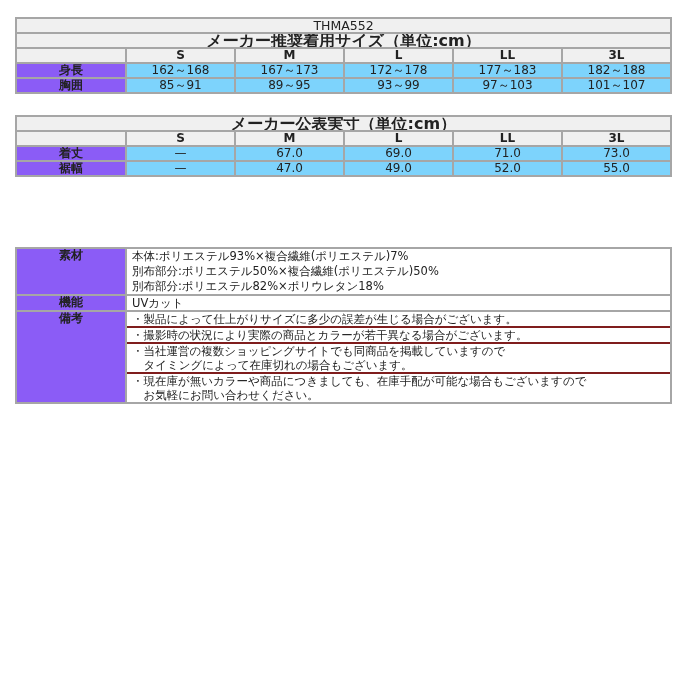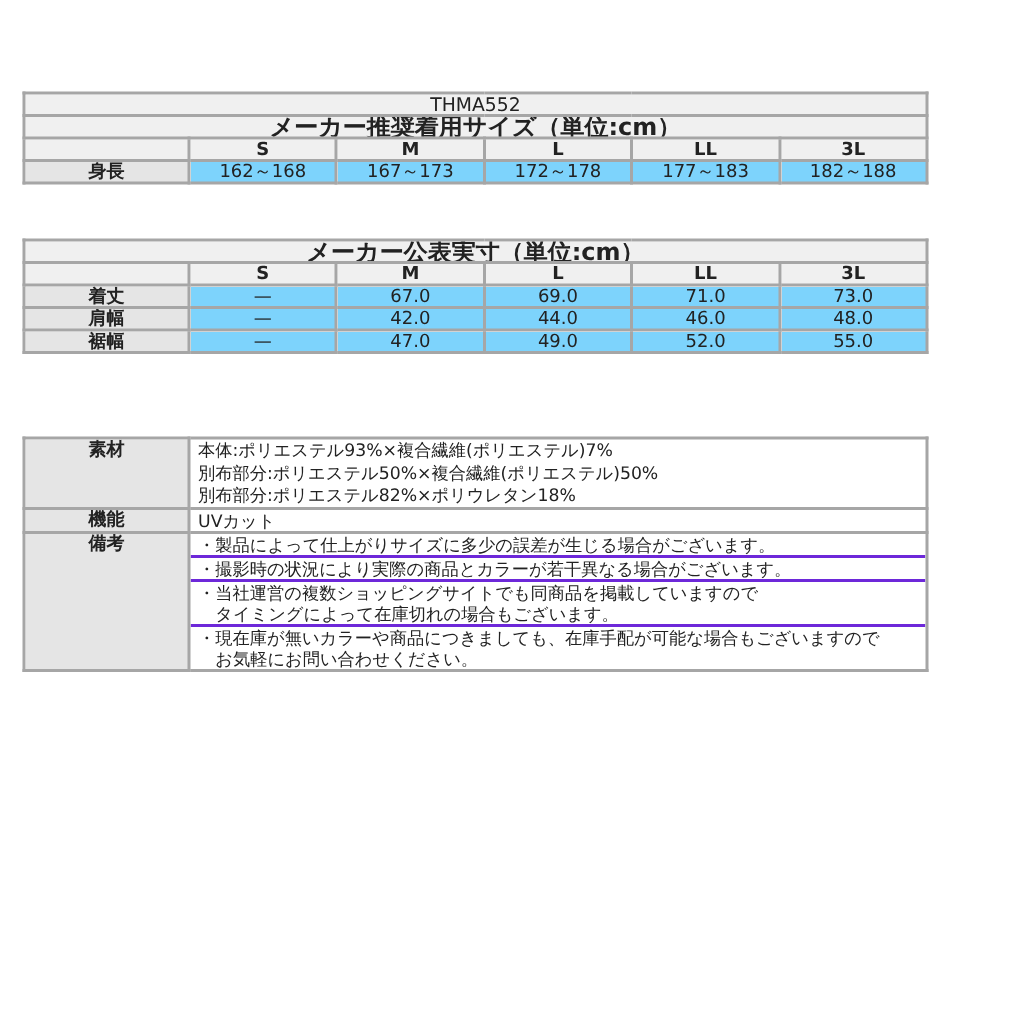--- a/index.html
+++ b/index.html
@@ -1,33 +1,33 @@
 <!DOCTYPE html>
 <html><head>
 <meta charset="utf-8">
 <style>
   html, body { margin:0; padding:0; background:#ffffff; }
   body { width:690px; height:690px; position:relative; overflow:hidden;
          font-family:"DejaVu Sans", "Liberation Sans", sans-serif; color:#222; }
-  table { border-collapse:collapse; position:absolute; left:15px; width:604px; table-layout:fixed;margin-top:44px; }
+  table { border-collapse:collapse; position:absolute; left:15px; width:657px; table-layout:fixed; }
   td { border:2px solid #a6a6a6; padding:0; height:13px; line-height:13px; font-size:12px; text-align:center; white-space:nowrap; overflow:hidden; }
   .hdr { background:#f0f0f0; }
-  .lbl { background:#e5e5e5; font-weight:bold; }
+  .lbl { background:#8b5cf6; font-weight:bold; }
   .title { background:#f0f0f0; font-size:12.5px; }
   .subtitle { background:#f0f0f0; font-weight:bold; font-size:16px; }
   .size { background:#f0f0f0; font-weight:bold; }
   .val { background:#7dd3fc; }
   #t1 { top:17px; }
   #t2 { top:115px;padding-left:28px; }
   #t3 { top:247px; }
   #t3 td.lbl { vertical-align:top; }
   #t3 td.txt { text-align:left; padding-left:5px; background:#fff; font-size:11.5px; line-height:14px; height:auto; white-space:nowrap; }
   .ml div { line-height:15px; }
   .remark-cell { padding:0 !important; }
-  .remark { border-bottom:2px solid #6d28d9; padding-left:5px; line-height:14px; font-size:11.5px; text-align:left; }
+  .remark { border-bottom:2px solid #7f1d1d; padding-left:5px; line-height:14px; font-size:11.5px; text-align:left; }
   .remark:last-child { border-bottom:none; }
 </style>
 </head>
 <body>
 
 <table id="t1">
   <colgroup>
       <col style="width:110px">
       <col>
       <col>
@@ -51,20 +51,28 @@
     <td class="size">3L</td>
   </tr>
   <tr>
     <td class="lbl">身長</td>
     <td class="val">162～168</td>
     <td class="val">167～173</td>
     <td class="val">172～178</td>
     <td class="val">177～183</td>
     <td class="val">182～188</td>
   </tr>
+  <tr>
+    <td class="lbl">胸囲</td>
+    <td class="val">85～91</td>
+    <td class="val">89～95</td>
+    <td class="val">93～99</td>
+    <td class="val">97～103</td>
+    <td class="val">101～107</td>
+  </tr>
 </tbody>
   </table>
 
 <table id="t2">
   <colgroup>
       <col style="width:110px">
       <col>
       <col>
       <col>
       <col>
@@ -82,28 +90,20 @@
     <td class="size">LL</td>
     <td class="size">3L</td>
   </tr>
   <tr>
     <td class="lbl">着丈</td>
     <td class="val">—</td>
     <td class="val">67.0</td>
     <td class="val">69.0</td>
     <td class="val">71.0</td>
     <td class="val">73.0</td>
-  </tr>
-  <tr>
-    <td class="lbl">肩幅</td>
-    <td class="val">—</td>
-    <td class="val">42.0</td>
-    <td class="val">44.0</td>
-    <td class="val">46.0</td>
-    <td class="val">48.0</td>
   </tr>
   <tr>
     <td class="lbl">裾幅</td>
     <td class="val">—</td>
     <td class="val">47.0</td>
     <td class="val">49.0</td>
     <td class="val">52.0</td>
     <td class="val">55.0</td>
   </tr>
 </tbody>

